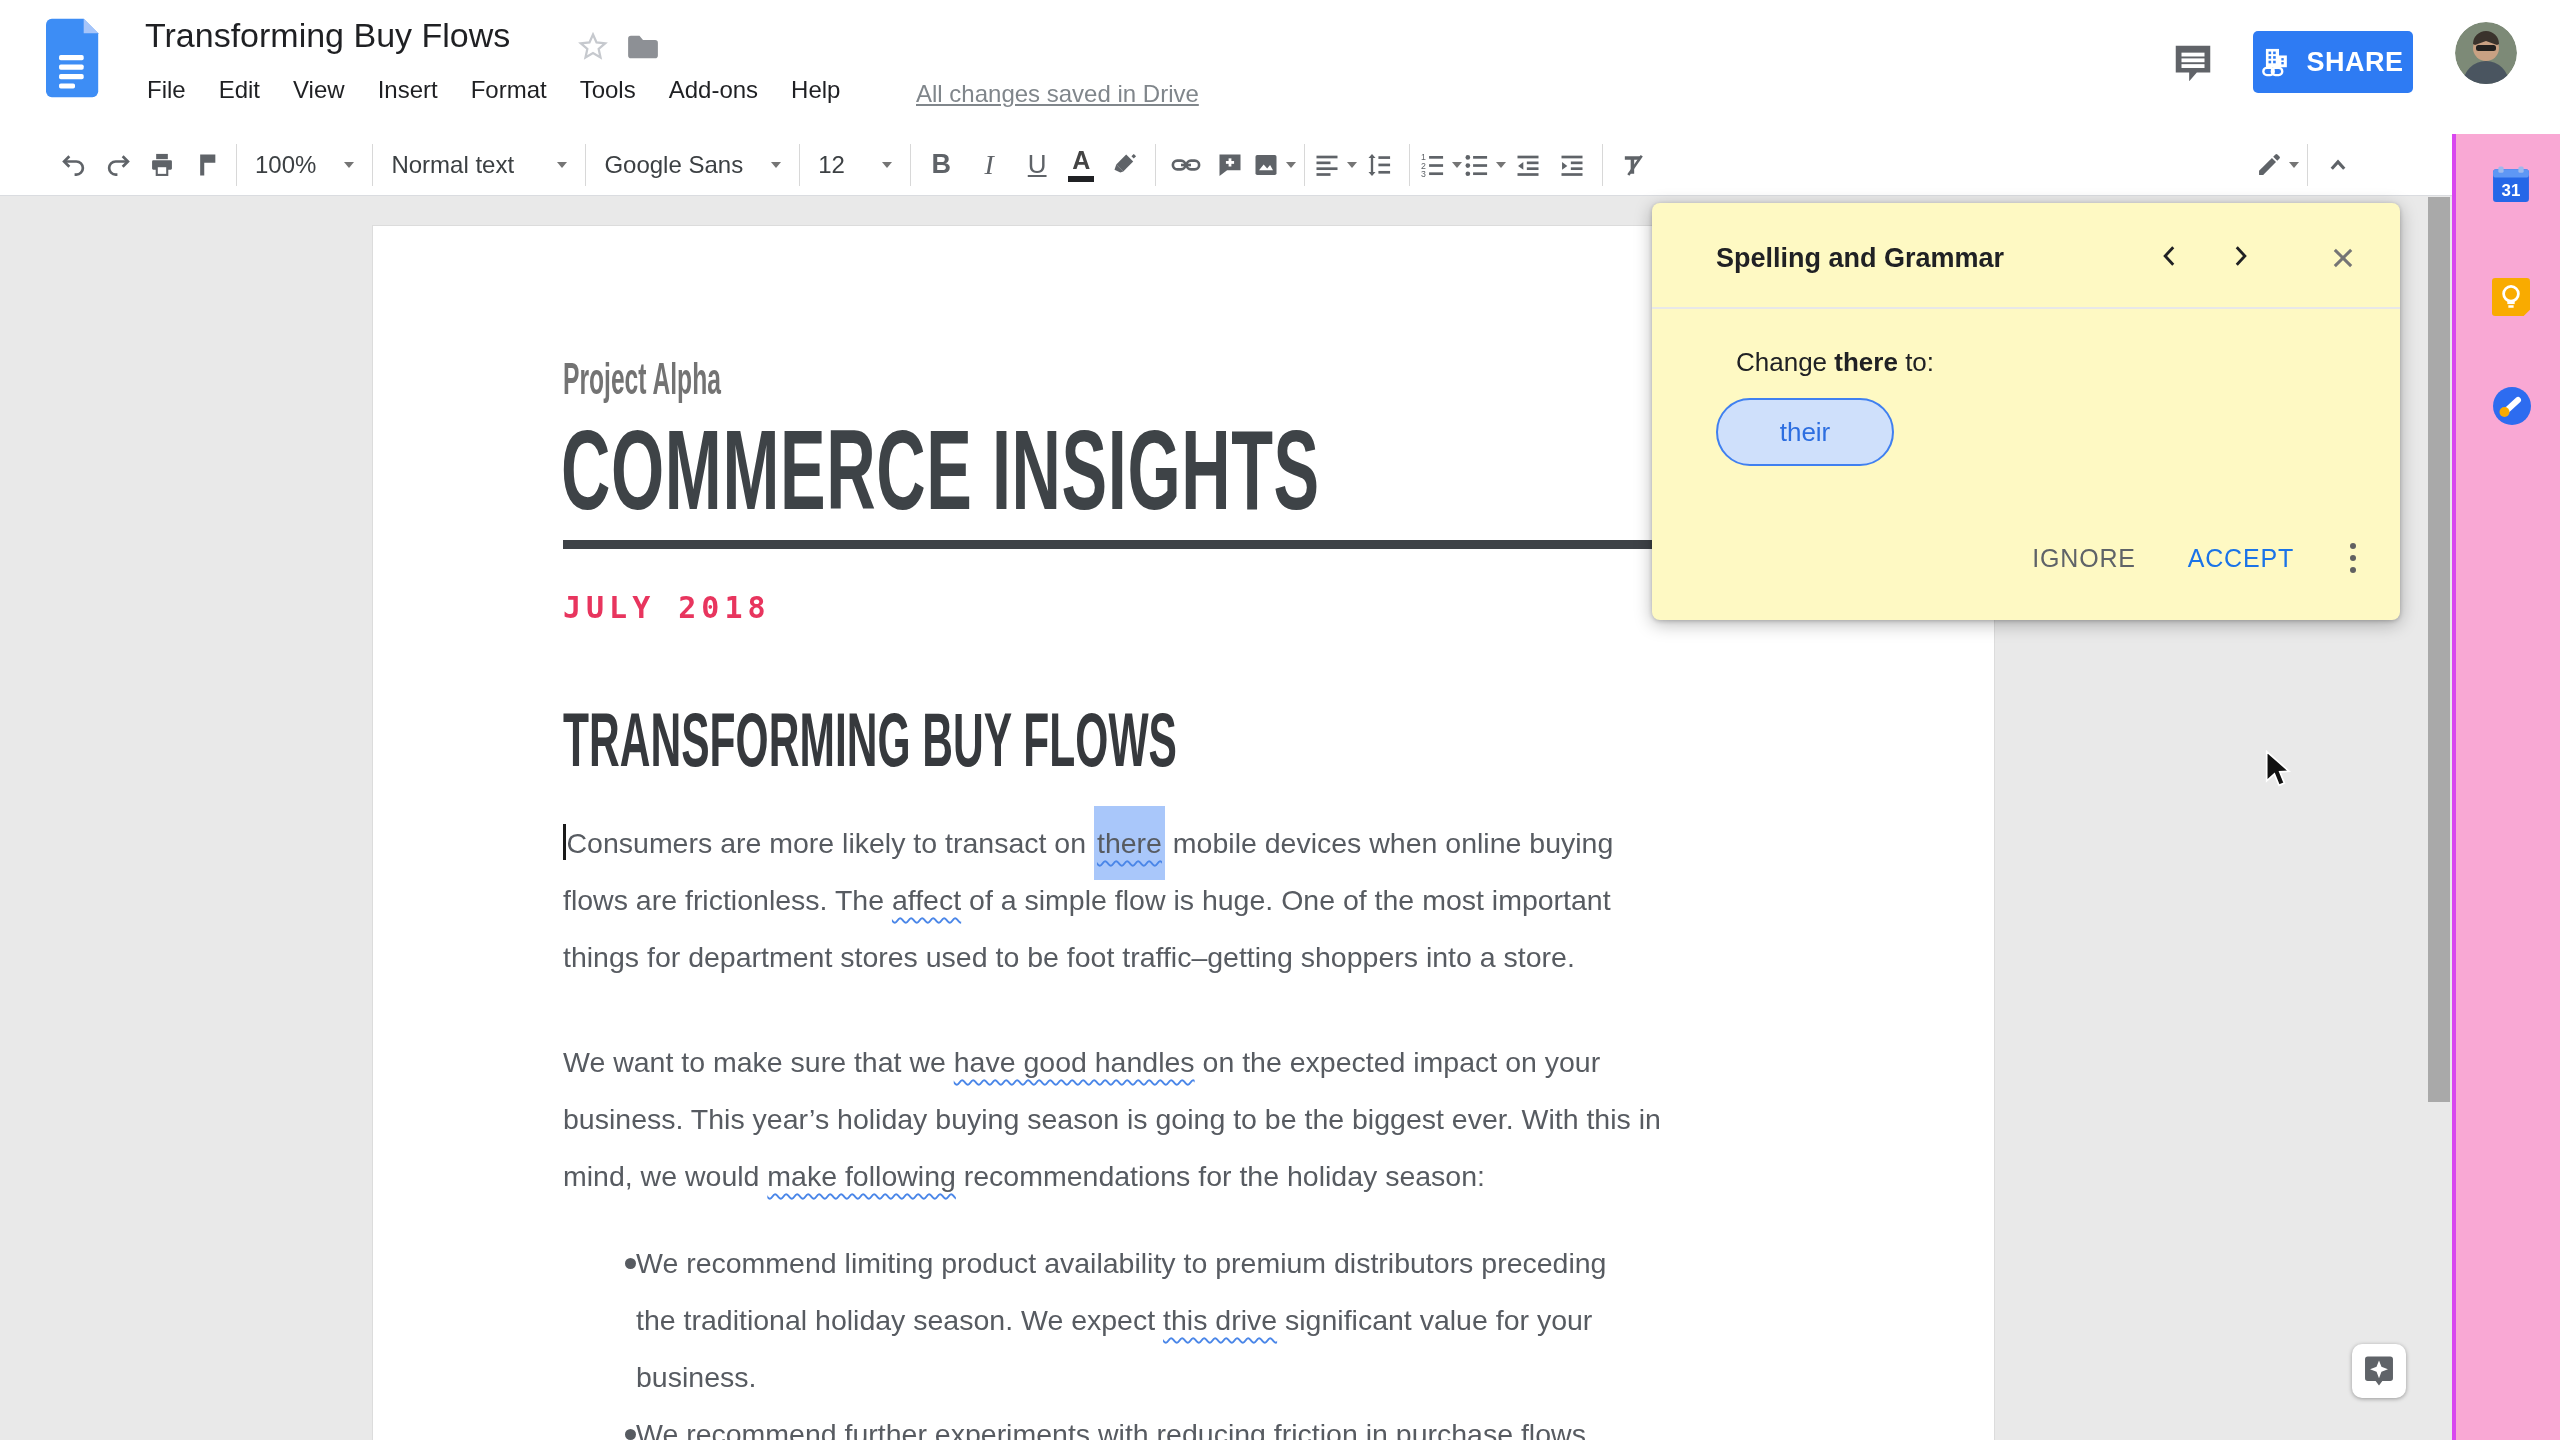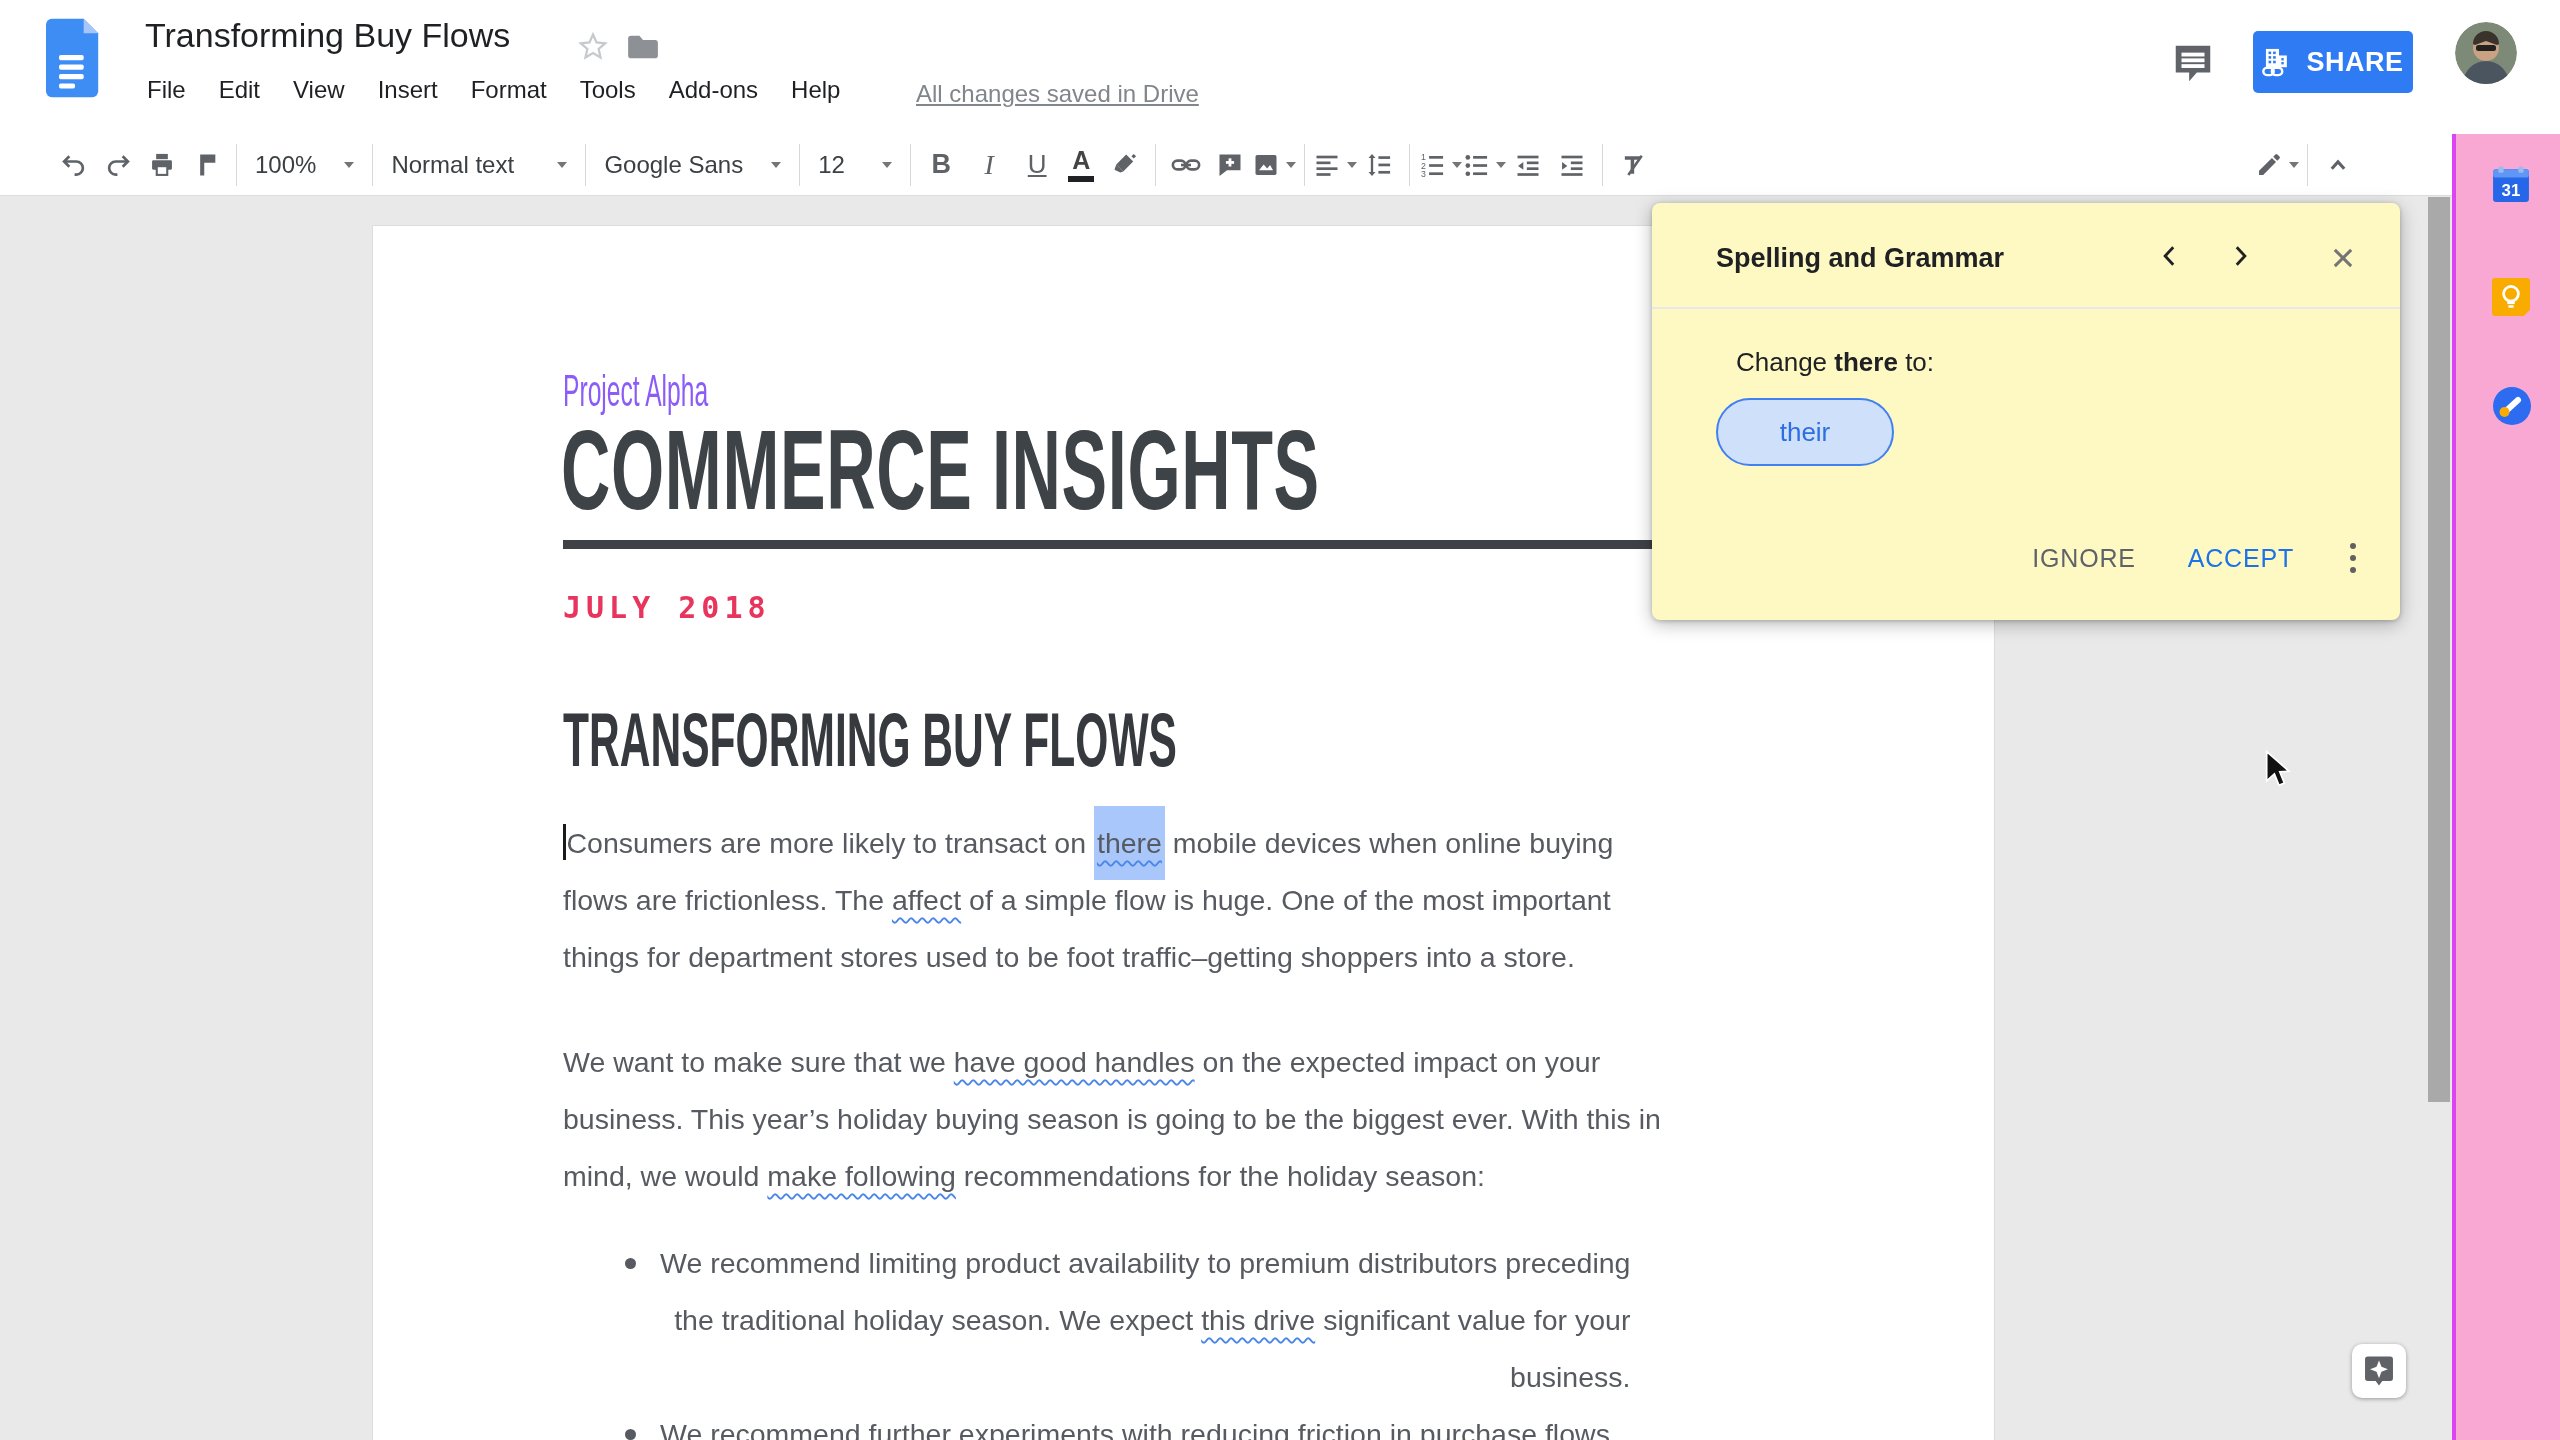--- a/index.html
+++ b/index.html
@@ -35,35 +35,35 @@
   .glyph-u{font-size:26px;text-decoration:underline;}
   .acolor{display:flex;flex-direction:column;align-items:center;line-height:1;}
   .acolor b{font-size:25px;color:#444;}
   .acolor i{display:block;width:26px;height:6px;background:#202124;margin-top:3px;}
   #tb-right{position:absolute;left:2255px;top:134px;height:62px;display:flex;align-items:center;}
 
   
   #canvas{left:0;top:196px;width:2560px;height:1244px;background:#e9e9e9;}
   #page{left:372px;top:29px;width:1623px;height:1216px;background:#fff;border:1px solid #dcdcdc;box-sizing:border-box;}
   .cond{transform-origin:0 50%;display:inline-block;white-space:nowrap;}
-  #eyebrow{left:190px;top:140px;font-size:44px;font-weight:normal;color:#8b5cf6;}
+  #eyebrow{left:190px;top:128px;font-size:44px;font-weight:bold;color:#737373;}
   #eyebrow .cond{transform:scaleX(.56);}
   #big-title{left:188px;top:178px;font-size:114px;font-weight:bold;color:#3e4347;letter-spacing:1px;}
   #big-title .cond{transform:scaleX(.60);}
   #rule{left:190px;top:314px;width:1224px;height:9px;background:#3e4247;}
   #doc-date{left:190px;top:364px;font-family:"DejaVu Sans Mono",monospace;font-weight:bold;
             font-size:30px;letter-spacing:5px;color:#e8355e;}
   #doc-heading{left:190px;top:470px;font-size:76px;font-weight:bold;color:#36393d;}
   #doc-heading .cond{transform:scaleX(.56);}
   .para{font-size:28.5px;line-height:57px;color:#575b61;width:1330px;}
   #para1{left:190px;top:589px;}
   #para2{left:190px;top:808px;}
   .bullet-row{display:flex;}
   .bullet-dot{width:11px;height:11px;border-radius:50%;background:#575b61;margin:23px 0 0 62px;flex:none;}
-  .bullet-text{margin-left:24px;text-align:right;}
+  .bullet-text{}
   #bullet1{left:190px;top:1009px;}
   #bullet2{left:190px;top:1180px;}
   .sq{text-decoration:underline;text-decoration-style:wavy;text-decoration-color:#4a86e8;
       text-decoration-thickness:2px;text-underline-offset:7px;}
   .sel{background:#a9c7fa;padding:21px 3px;}
   .caret{display:inline-block;width:2.5px;height:36px;background:#1a1a1a;vertical-align:-7px;margin-right:1px;}
 
   
   #dialog{left:1652px;top:203px;width:748px;height:417px;background:#fef9c3;border-radius:8px;
           box-shadow:0 4px 18px rgba(0,0,0,.28),0 1px 4px rgba(0,0,0,.2);}

